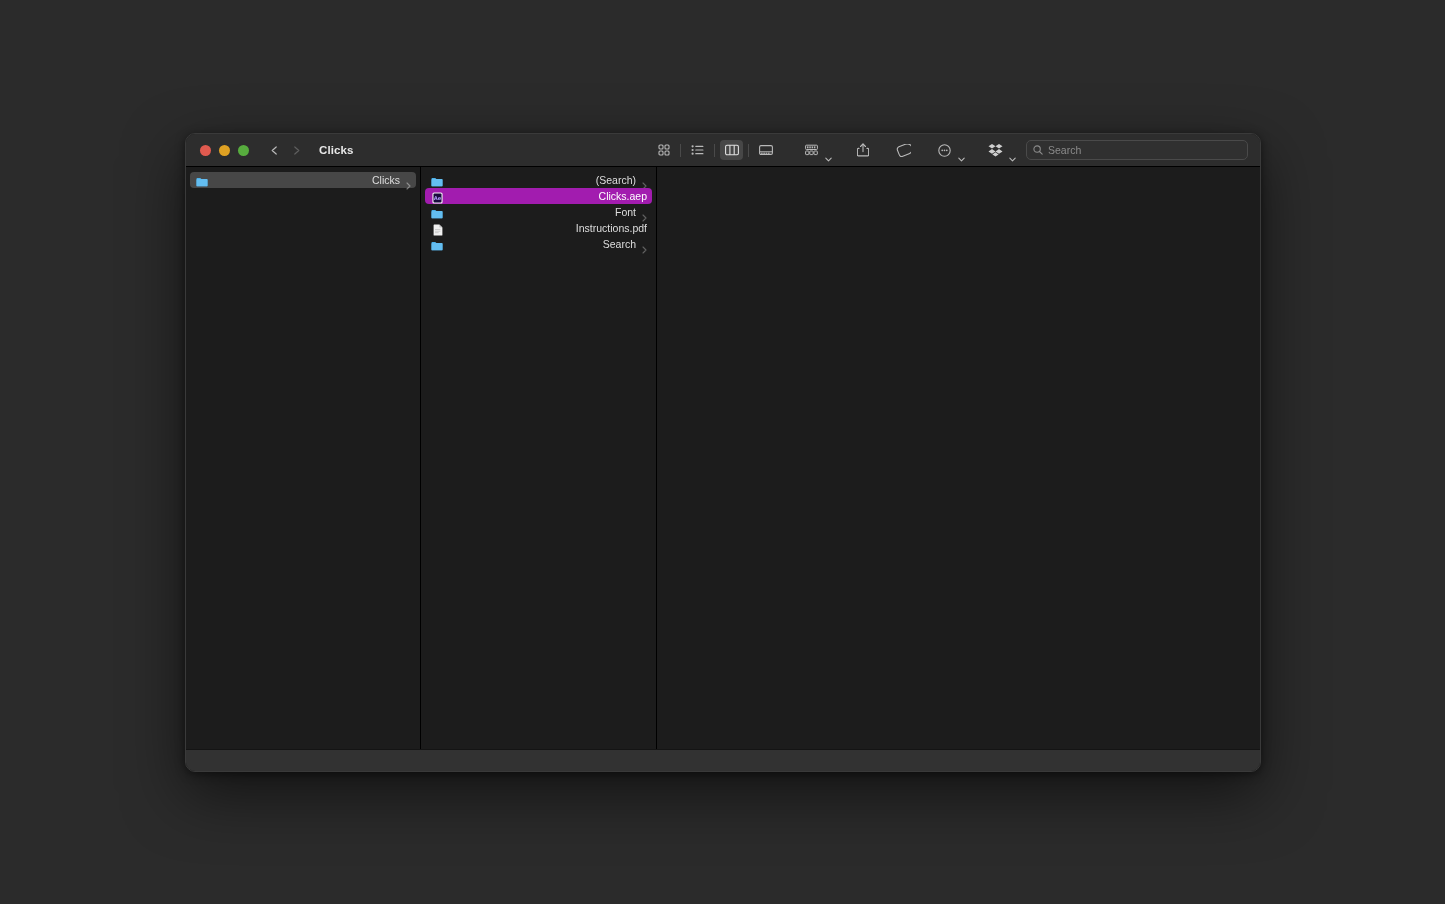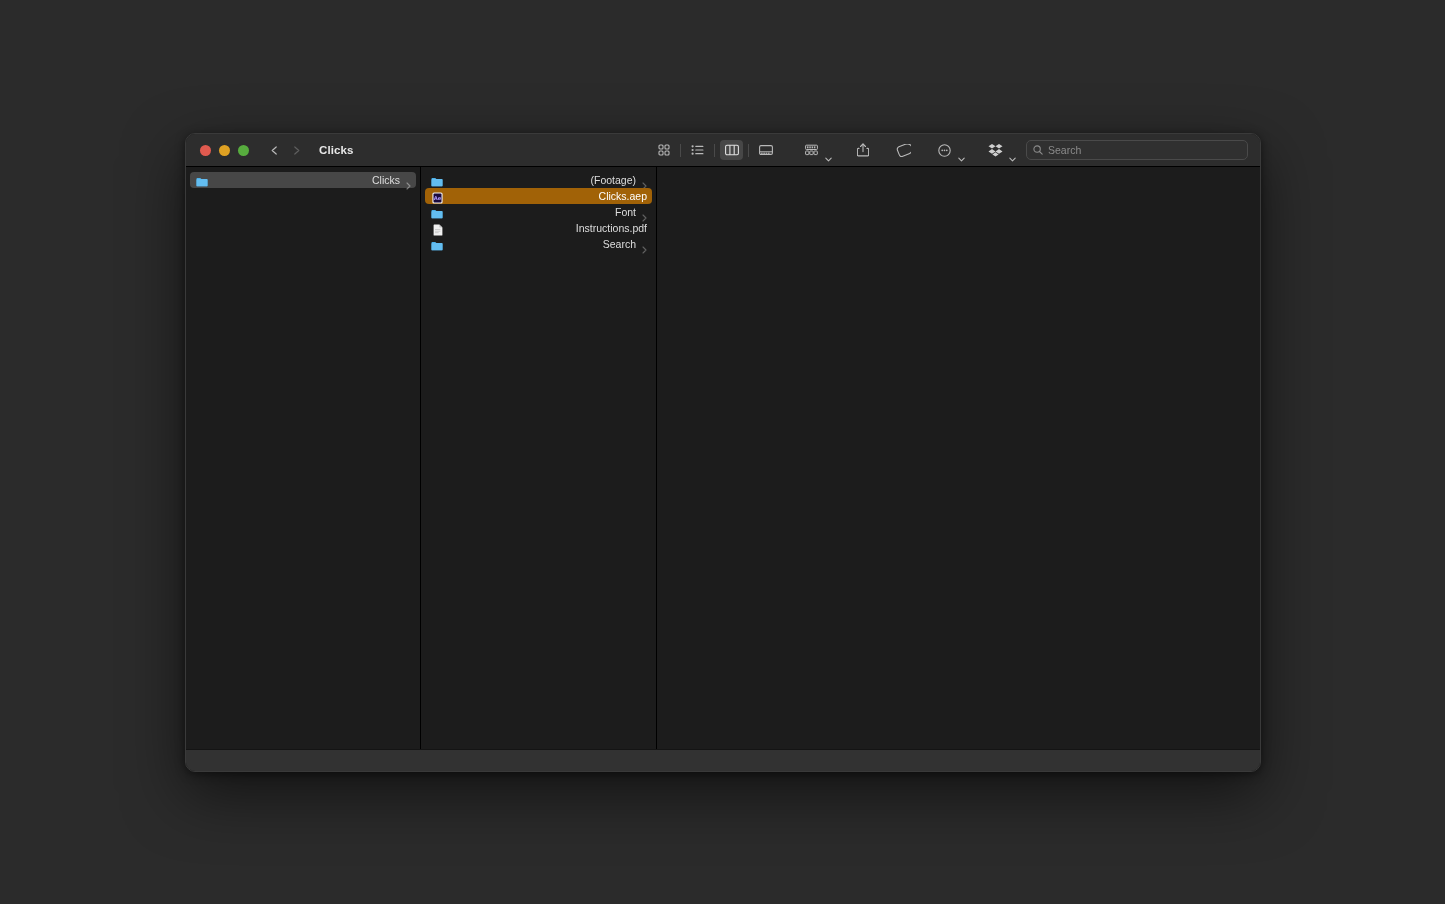--- a/index.html
+++ b/index.html
@@ -125,21 +125,21 @@
     height:16px;
     margin:0 4px;
     display:flex;
     align-items:center;
     border-radius:4px;
     padding:0 5px 0 6px;
     gap:6px;
     position:relative;
   }
   .row.selected-grey { background:#474747; }
-  .row.selected-blue { background:#a16207; }
+  .row.selected-blue { background:#a21caf; }
 
   .row-label {
     color:#dedede;
     font-size:10.5px;
     white-space:nowrap;
     overflow:hidden;
     text-overflow:ellipsis;
     flex:1;
   }
   .row.selected-blue .row-label { color:#fff; }
@@ -334,21 +334,21 @@
 
       <div class="column" id="column-2">
 
         <div class="row">
           <span class="ic">
             <svg width="12" height="12" viewBox="0 0 14 12">
               <path d="M.6 2.2 a1 1 0 0 1 1-1 H5 l1.3 1.3 H12.4 a1 1 0 0 1 1 1 V10 a1 1 0 0 1-1 1 H1.6 a1 1 0 0 1-1-1 Z" fill="#4bb0e8"></path>
               <path d="M.6 3.6 a1 1 0 0 1 1-1 H12.4 a1 1 0 0 1 1 1 V10 a1 1 0 0 1-1 1 H1.6 a1 1 0 0 1-1-1 Z" fill="#63bdf0"></path>
             </svg>
           </span>
-          <span class="row-label">(Footage)</span>
+          <span class="row-label">(Search)</span>
           <span class="row-chevron">
             <svg viewBox="0 0 5 8" width="5" height="8">
                 <path d="M1 1 L4 4 L1 7" fill="none" stroke="#9a9a9a" stroke-width="1.1" stroke-linecap="round" stroke-linejoin="round"></path>
               </svg>
           </span>
         </div>
 
         <div class="row selected-blue">
           <span class="ic">
             <svg width="11" height="12" viewBox="0 0 11 12">

